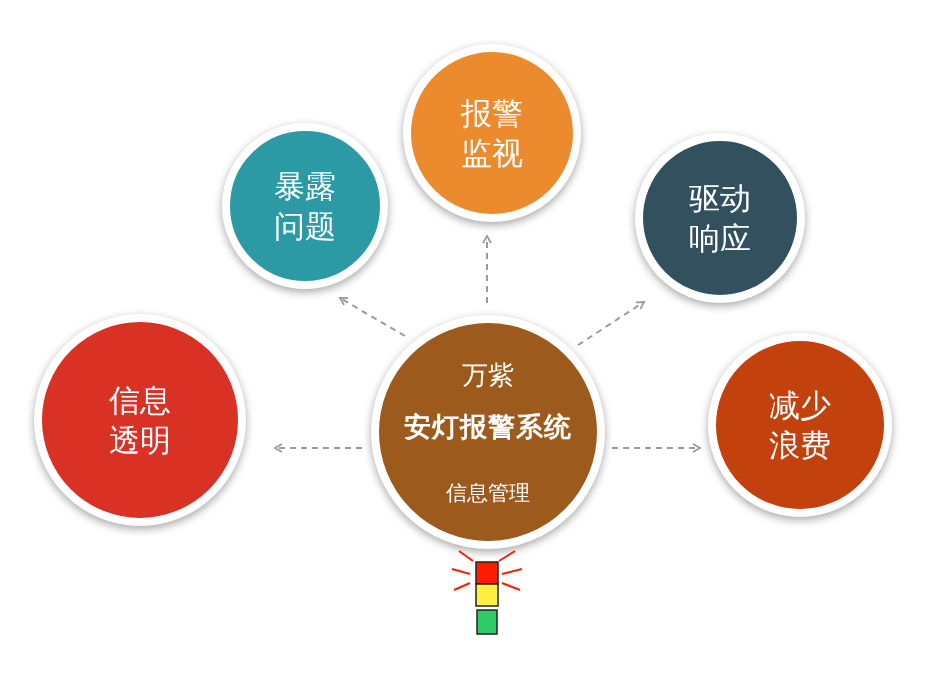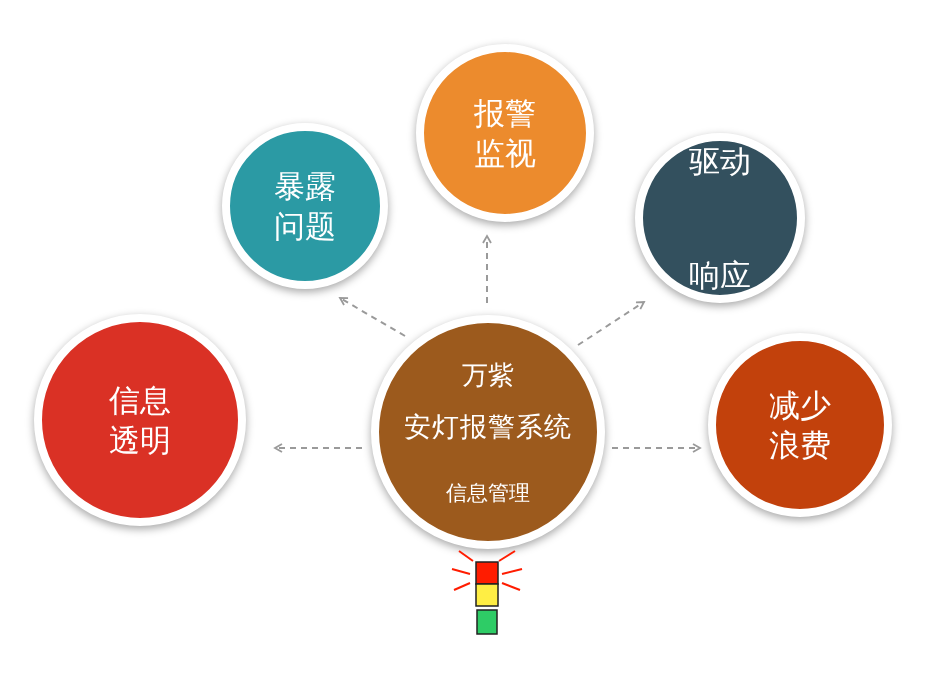--- a/index.html
+++ b/index.html
@@ -26,29 +26,29 @@
     color: #ffffff;
     text-align: center;
   }
   .node span {
     display: block;
     font-size: 31px;
     line-height: 1.3;
     font-weight: 500;
   }
   
-  .node-top        { left: 416px; top: 44px;  width: 178px; height: 178px; }
+  .node-top        { left: 403px; top: 44px;  width: 178px; height: 178px; }
   .node-upper-left { left: 222px; top: 123px; width: 166px; height: 166px; }
   .node-left       { left: 34px;  top: 314px; width: 212px; height: 212px; }
-  .node-upper-right{ left: 635px; top: 133px; width: 170px; height: 170px; justify-content: space-between; }
+  .node-upper-right{ left: 635px; top: 133px; width: 170px; height: 170px; }
   .node-right      { left: 708px; top: 333px; width: 184px; height: 184px; }
   
   .center-node     { left: 371px; top: 315px; width: 234px; height: 234px; }
   .center-node .c1 { font-size: 26px; font-weight: 500; margin-bottom: 16px; }
-  .center-node .c2 { font-size: 27px; font-weight: 400; margin-bottom: 34px; letter-spacing: 1px; }
+  .center-node .c2 { font-size: 27px; font-weight: 700; margin-bottom: 34px; letter-spacing: 1px; }
   .center-node .c3 { font-size: 21px; font-weight: 500; text-align: right; }
   .andon { left: 440px; top: 548px; }
 </style>
 </head>
 <body>
 
 <div class="canvas">
 
   <svg class="arrows" width="939" height="680" viewBox="0 0 939 680">
     <defs>

